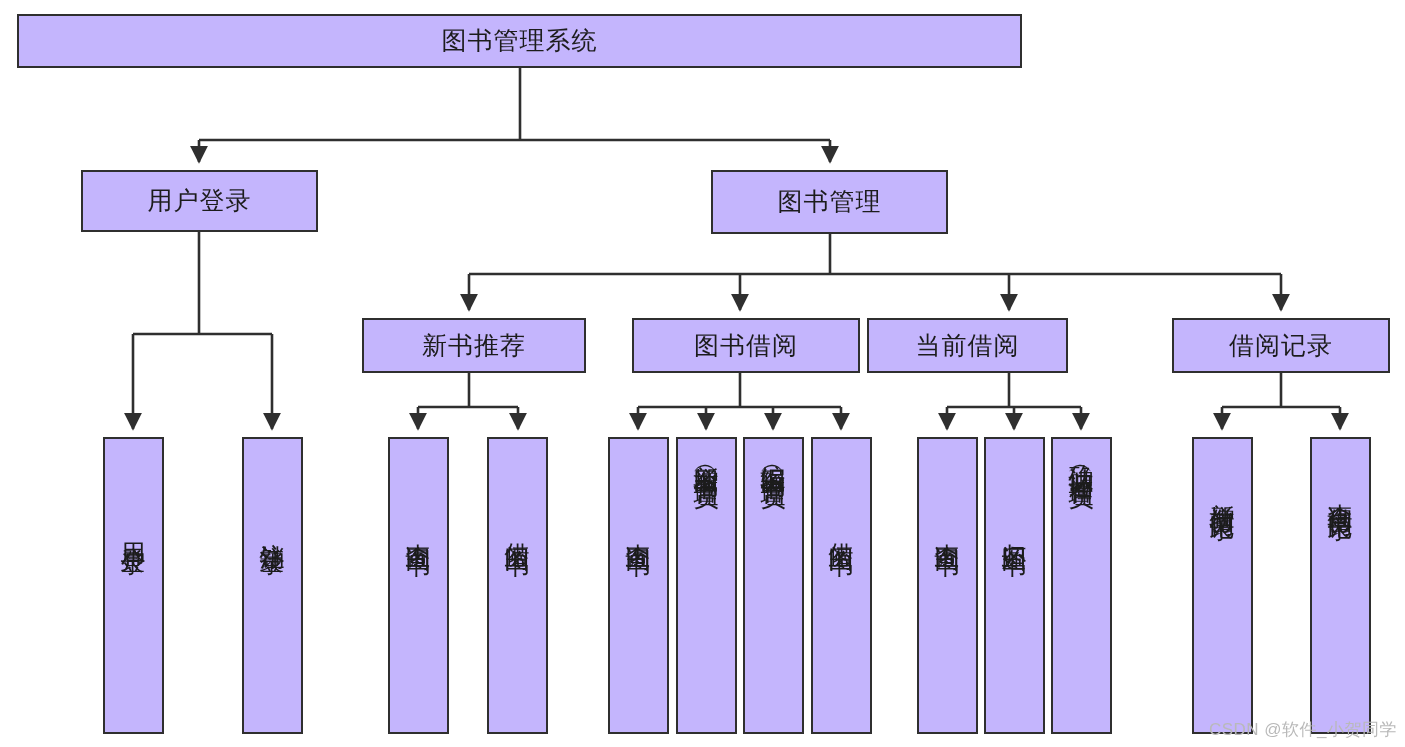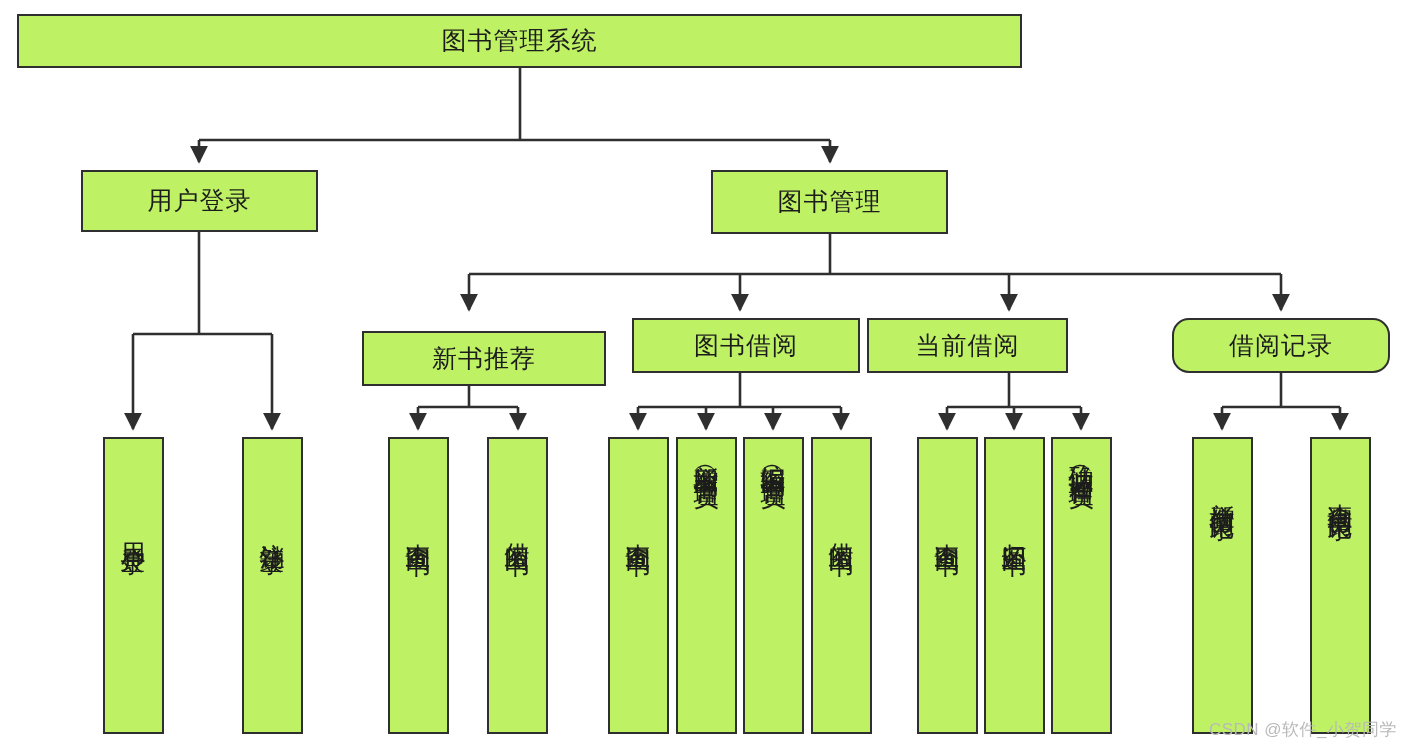--- a/index.html
+++ b/index.html
@@ -17,21 +17,21 @@
   }
   svg#edges {
     position: absolute;
     left: 0; top: 0;
     width: 1405px; height: 747px;
     pointer-events: none;
   }
   .node {
     position: absolute;
     border: 2px solid #2f2f2f;
-    background: #bef264;
+    background: #c4b5fd;
     display: flex;
     align-items: center;
     justify-content: center;
     color: #1c1c1c;
   }
   .node.horiz {
     font-size: 25px;
     letter-spacing: 1px;
     line-height: 1.1;
   }
@@ -119,30 +119,30 @@
     <span>图书管理系统</span>
   </div>
 
   <div class="node horiz" style="left:81px; top:170px; width:237px; height:62px;">
     <span>用户登录</span>
   </div>
   <div class="node horiz" style="left:711px; top:170px; width:237px; height:64px;">
     <span>图书管理</span>
   </div>
 
-  <div class="node horiz" style="left:362px; top:318px; width:244px; height:55px;margin-top:13px;">
+  <div class="node horiz" style="left:362px; top:318px; width:224px; height:55px;">
     <span>新书推荐</span>
   </div>
   <div class="node horiz" style="left:632px; top:318px; width:228px; height:55px;">
     <span>图书借阅</span>
   </div>
   <div class="node horiz" style="left:867px; top:318px; width:201px; height:55px;">
     <span>当前借阅</span>
   </div>
-  <div class="node horiz" style="left:1172px; top:318px; width:218px; height:55px;border-radius:17px;">
+  <div class="node horiz" style="left:1172px; top:318px; width:218px; height:55px;">
     <span>借阅记录</span>
   </div>
 
   <div class="node vert" style="left:103px; top:437px; width:61px; height:297px; padding-top:84px;">
     <span class="vlabel">用户登录</span>
   </div>
   <div class="node vert" style="left:242px; top:437px; width:61px; height:297px; padding-top:84px;">
     <span class="vlabel">注销登录</span>
   </div>
 

